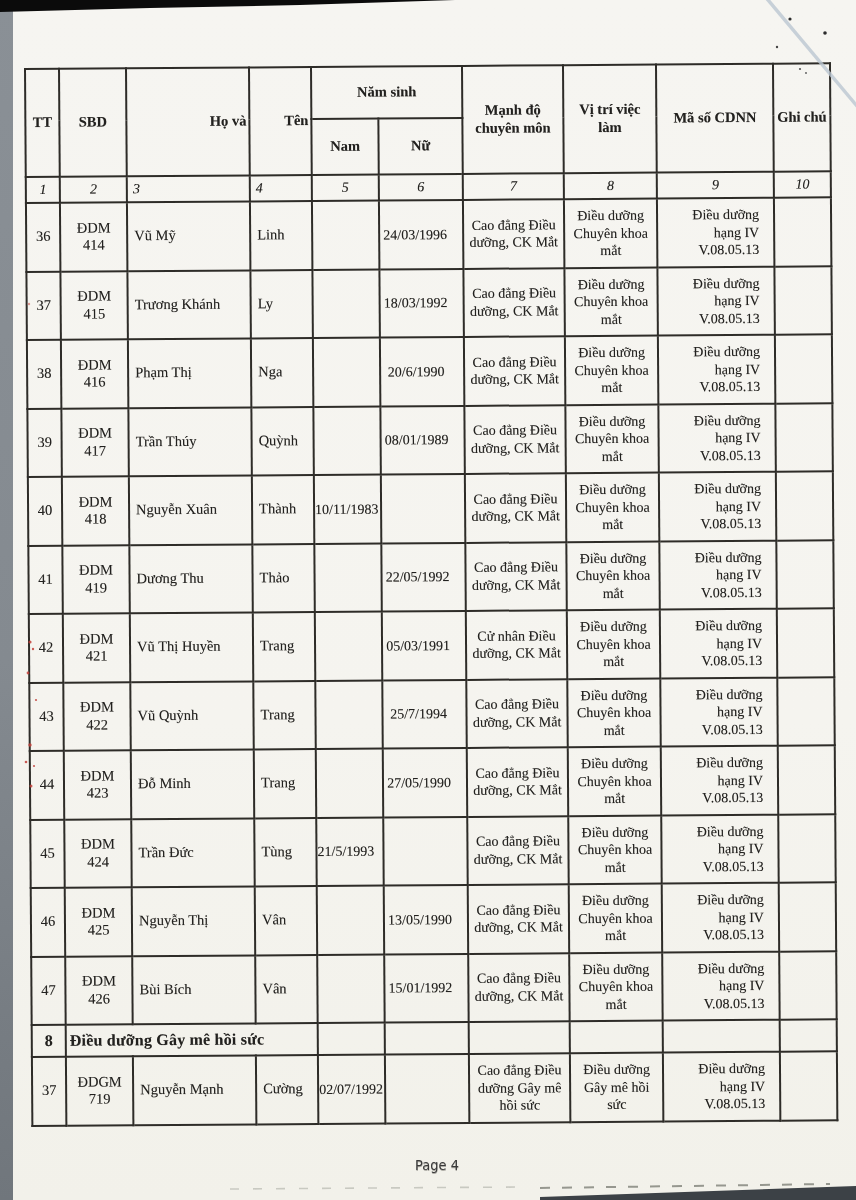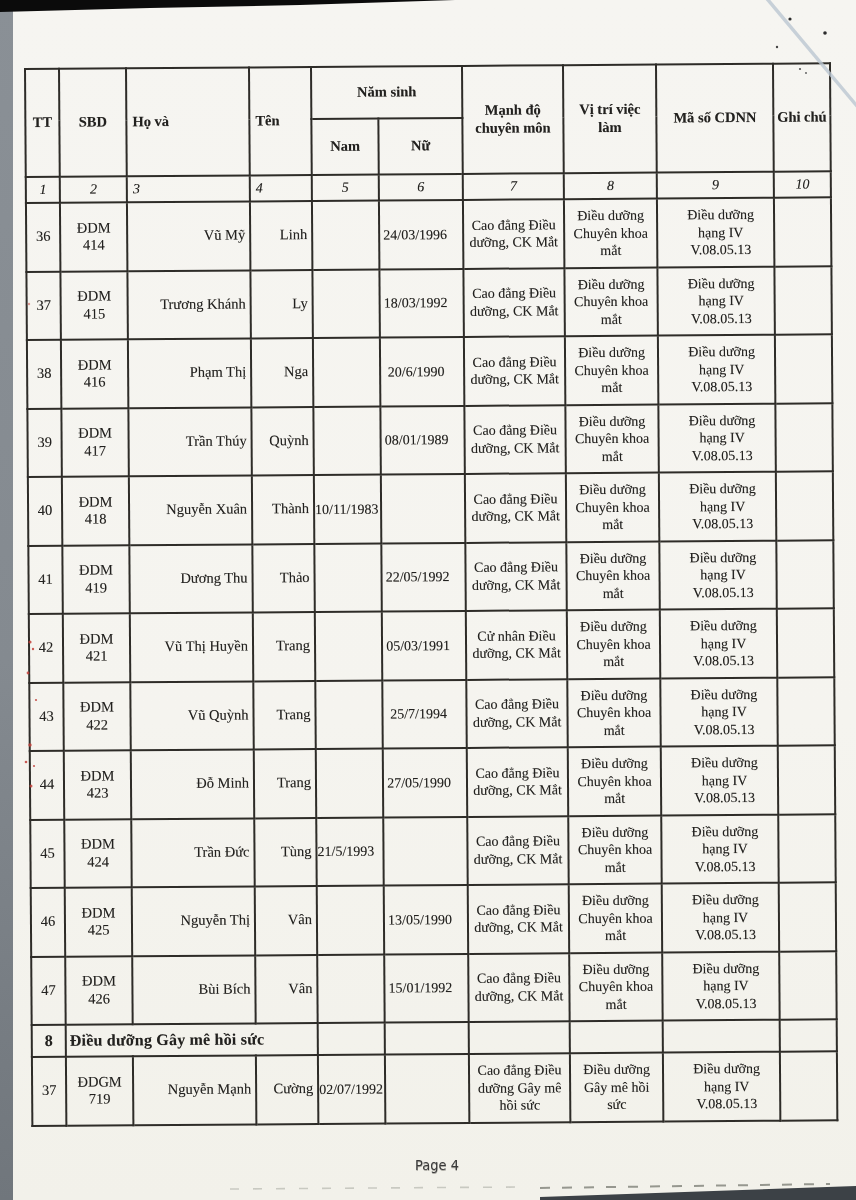--- a/index.html
+++ b/index.html
@@ -40,32 +40,32 @@
   .roster th,.roster td{
     border:2px solid var(--line);
     font-size:14.5px;line-height:1.22;
     vertical-align:middle;
     padding:9px 4px;
     overflow:visible;
   }
   .roster thead th{font-weight:bold;text-align:center;padding:4px 2px;}
   .roster thead tr.h1 th{height:42px;}
   .roster thead tr.h2 th{height:46px;}
-  .roster thead th.al{text-align:left;padding-left:5px;}
+  .roster thead th.al{text-align:right;padding-left:5px;}
   .roster tr.nums td{
     font-style:italic;text-align:center;
     padding:2px 2px;font-size:14px;height:20px;
   }
   .roster tr.nums td:nth-child(3),
   .roster tr.nums td:nth-child(4){text-align:left;padding-left:5px;}
   .roster td.c-center{text-align:center;}
-  .roster td.c-left{text-align:right;padding-left:6px;}
+  .roster td.c-left{text-align:left;padding-left:6px;}
   .roster td.c-date{text-align:center;white-space:nowrap;font-size:14px;padding-left:0;padding-right:12px;}
   .roster td.c-wrap{text-align:center;font-size:14px;line-height:1.25;padding-top:7px;padding-bottom:7px;}
-  .roster td.c-ma{padding-left:24px;padding-right:14px;}
+  .roster td.c-ma{padding-left:24px;padding-right:14px;text-align:right;}
   .roster tr.section-row td{padding:4px 3px;height:22px;}
   .roster td.sec-tt{text-align:center;font-weight:bold;font-size:16px;}
   .roster td.sec-title{text-align:left;font-weight:bold;font-size:16px;padding-left:8px;letter-spacing:.2px;}
   .footer{
     position:absolute;left:0;top:1158px;width:856px;text-align:center;
     padding-left:18px;box-sizing:border-box;
     font-family:"DejaVu Sans","Liberation Sans",sans-serif;
     font-size:13px;color:#3a3a3a;transform:scaleY(1.08);
   }
   svg.artifacts{position:absolute;left:0;top:0;pointer-events:none;}

